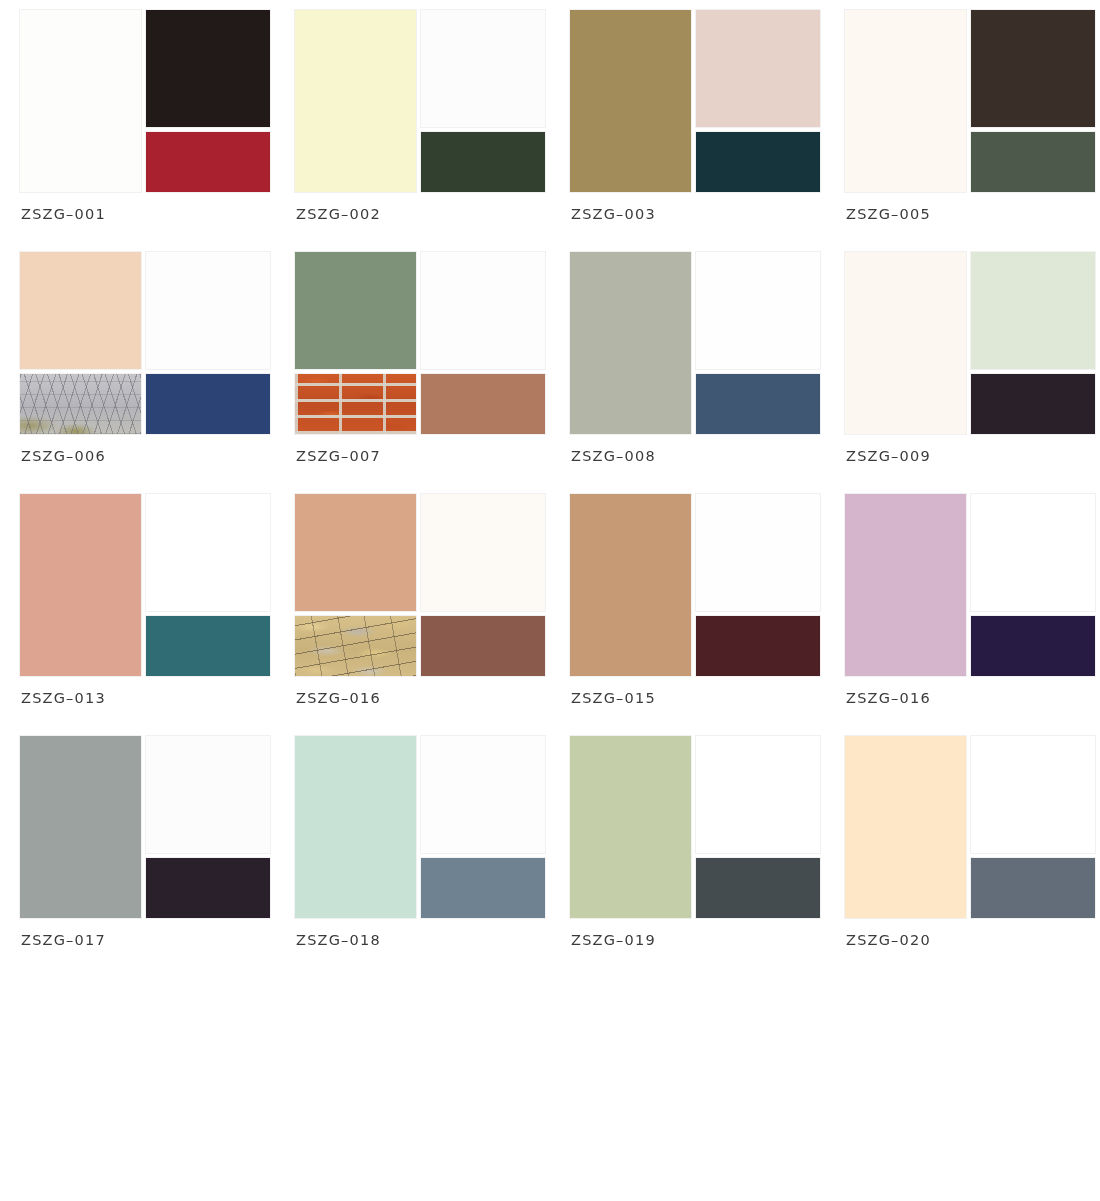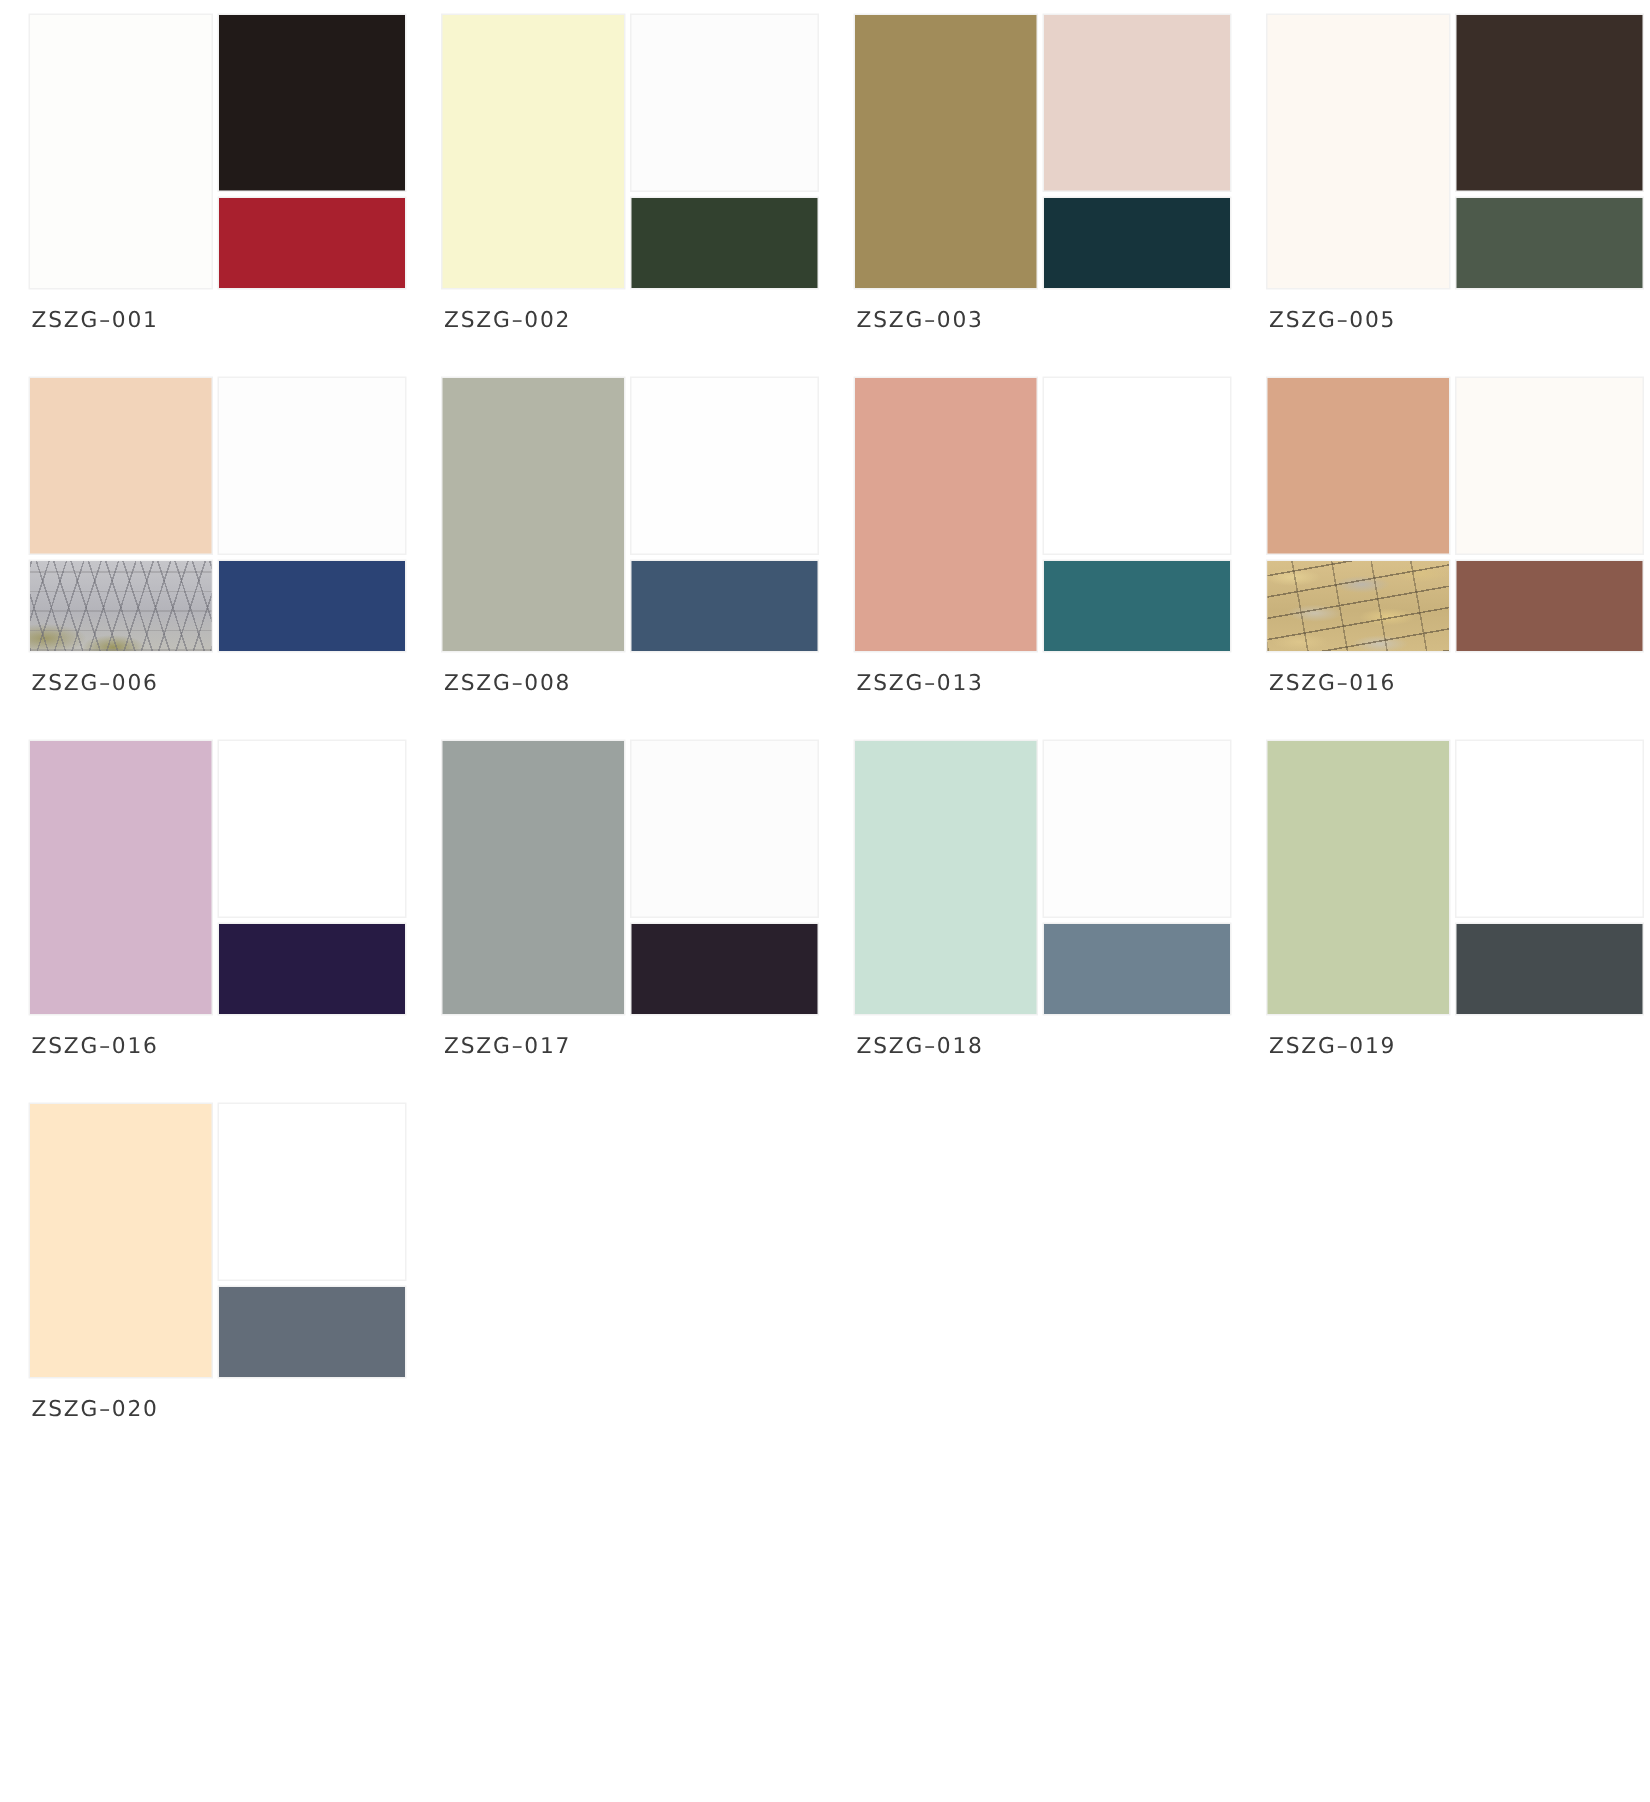--- a/index.html
+++ b/index.html
@@ -166,46 +166,71 @@
     <div class="card">
       <div class="swatches lay-b">
         <div class="panel hairline p-tl" style="background-color: rgb(242, 212, 186);"></div>
         <div class="panel hairline p-tr" style="background-color: rgb(253, 253, 253);"></div>
         <div class="panel hairline p-bl tex-greypave"></div>
         <div class="panel hairline p-br" style="background-color: rgb(43, 67, 117);"></div>
       </div>
       <div class="label">ZSZG–006</div>
     </div>
     <div class="card">
+      <div class="swatches lay-b">
+        <div class="panel hairline p-tl" style="background-color: rgb(125, 146, 121);"></div>
+        <div class="panel hairline p-tr" style="background-color: rgb(254, 253, 253);"></div>
+        <div class="panel hairline p-bl tex-redbrick"></div>
+        <div class="panel hairline p-br" style="background-color: rgb(176, 122, 97);"></div>
+      </div>
+      <div class="label">ZSZG–007</div>
+    </div>
+    <div class="card">
       <div class="swatches lay-a">
         <div class="panel hairline p-main" style="background-color: rgb(179, 181, 166);"></div>
         <div class="panel hairline p-tr" style="background-color: rgb(254, 254, 254);"></div>
         <div class="panel hairline p-br" style="background-color: rgb(63, 87, 114);"></div>
       </div>
       <div class="label">ZSZG–008</div>
+    </div>
+    <div class="card">
+      <div class="swatches lay-a">
+        <div class="panel hairline p-main" style="background-color: rgb(253, 247, 241);"></div>
+        <div class="panel hairline p-tr" style="background-color: rgb(223, 232, 215);"></div>
+        <div class="panel hairline p-br" style="background-color: rgb(42, 32, 41);"></div>
+      </div>
+      <div class="label">ZSZG–009</div>
     </div>
     <div class="card">
       <div class="swatches lay-a">
         <div class="panel hairline p-main" style="background-color: rgb(221, 164, 146);"></div>
         <div class="panel hairline p-tr" style="background-color: rgb(255, 255, 255);"></div>
         <div class="panel hairline p-br" style="background-color: rgb(47, 108, 116);"></div>
       </div>
       <div class="label">ZSZG–013</div>
     </div>
     <div class="card">
       <div class="swatches lay-b">
         <div class="panel hairline p-tl" style="background-color: rgb(217, 166, 136);"></div>
         <div class="panel hairline p-tr" style="background-color: rgb(253, 250, 246);"></div>
         <div class="panel hairline p-bl tex-tanpave"></div>
         <div class="panel hairline p-br" style="background-color: rgb(138, 90, 76);"></div>
       </div>
       <div class="label">ZSZG–016</div>
     </div>
     <div class="card">
       <div class="swatches lay-a">
+        <div class="panel hairline p-main" style="background-color: rgb(199, 154, 118);"></div>
+        <div class="panel hairline p-tr" style="background-color: rgb(254, 254, 254);"></div>
+        <div class="panel hairline p-br" style="background-color: rgb(77, 32, 38);"></div>
+      </div>
+      <div class="label">ZSZG–015</div>
+    </div>
+    <div class="card">
+      <div class="swatches lay-a">
         <div class="panel hairline p-main" style="background-color: rgb(212, 181, 203);"></div>
         <div class="panel hairline p-tr" style="background-color: rgb(255, 255, 255);"></div>
         <div class="panel hairline p-br" style="background-color: rgb(39, 27, 68);"></div>
       </div>
       <div class="label">ZSZG–016</div>
     </div>
     <div class="card">
       <div class="swatches lay-a">
         <div class="panel hairline p-main" style="background-color: rgb(155, 162, 159);"></div>
         <div class="panel hairline p-tr" style="background-color: rgb(252, 252, 252);"></div>

